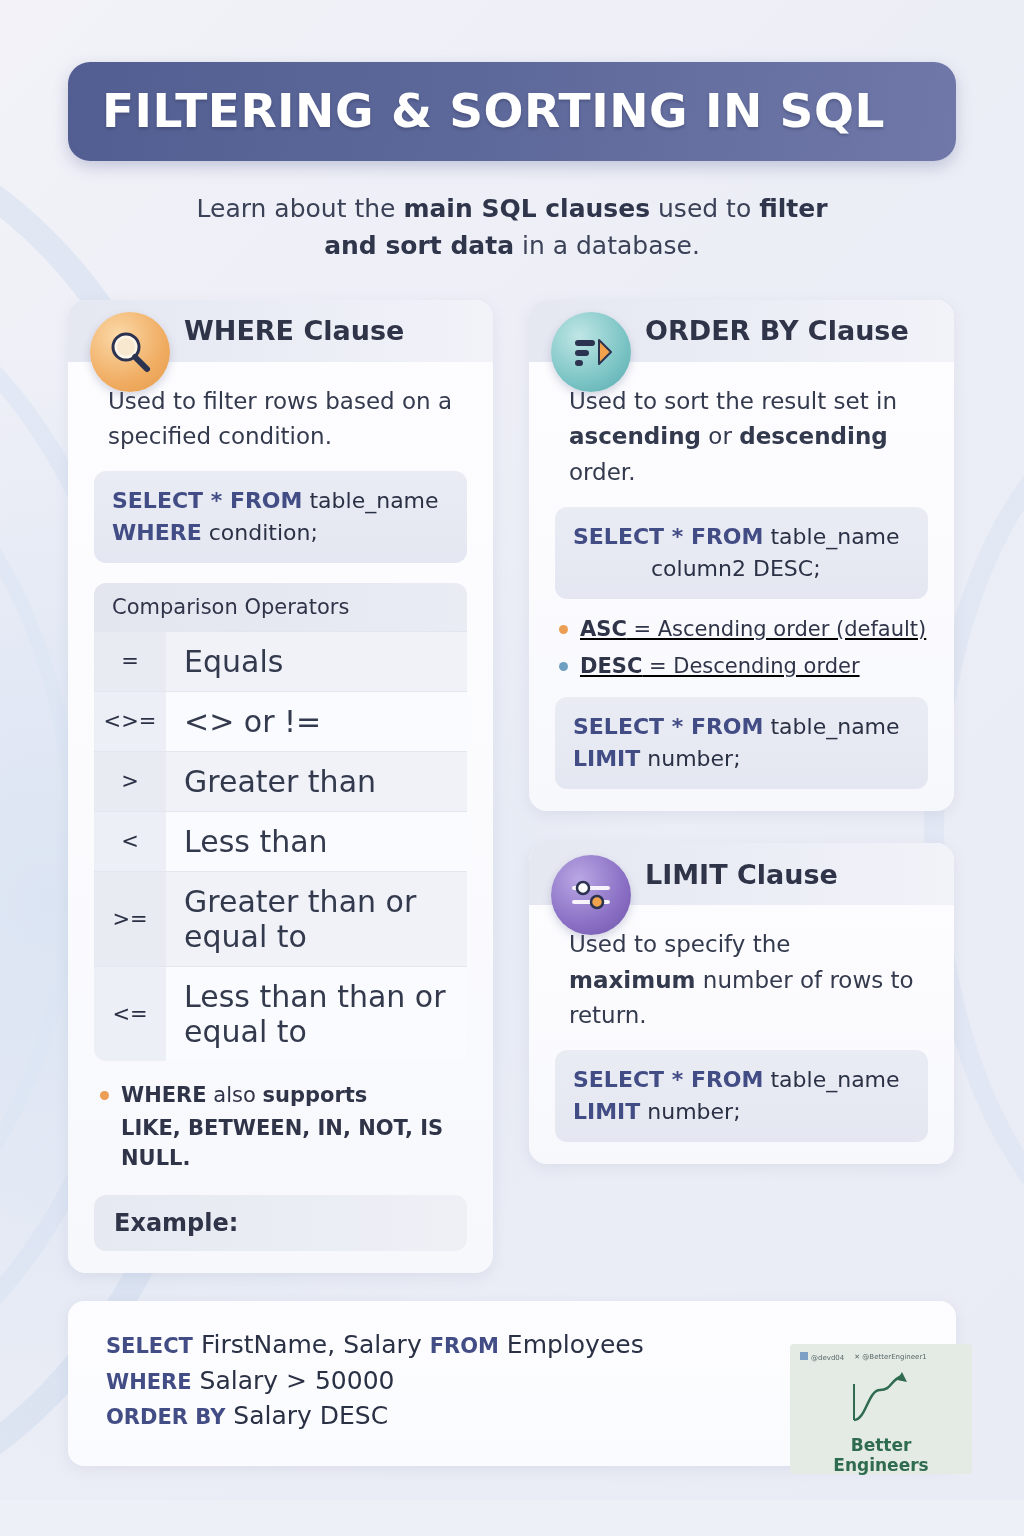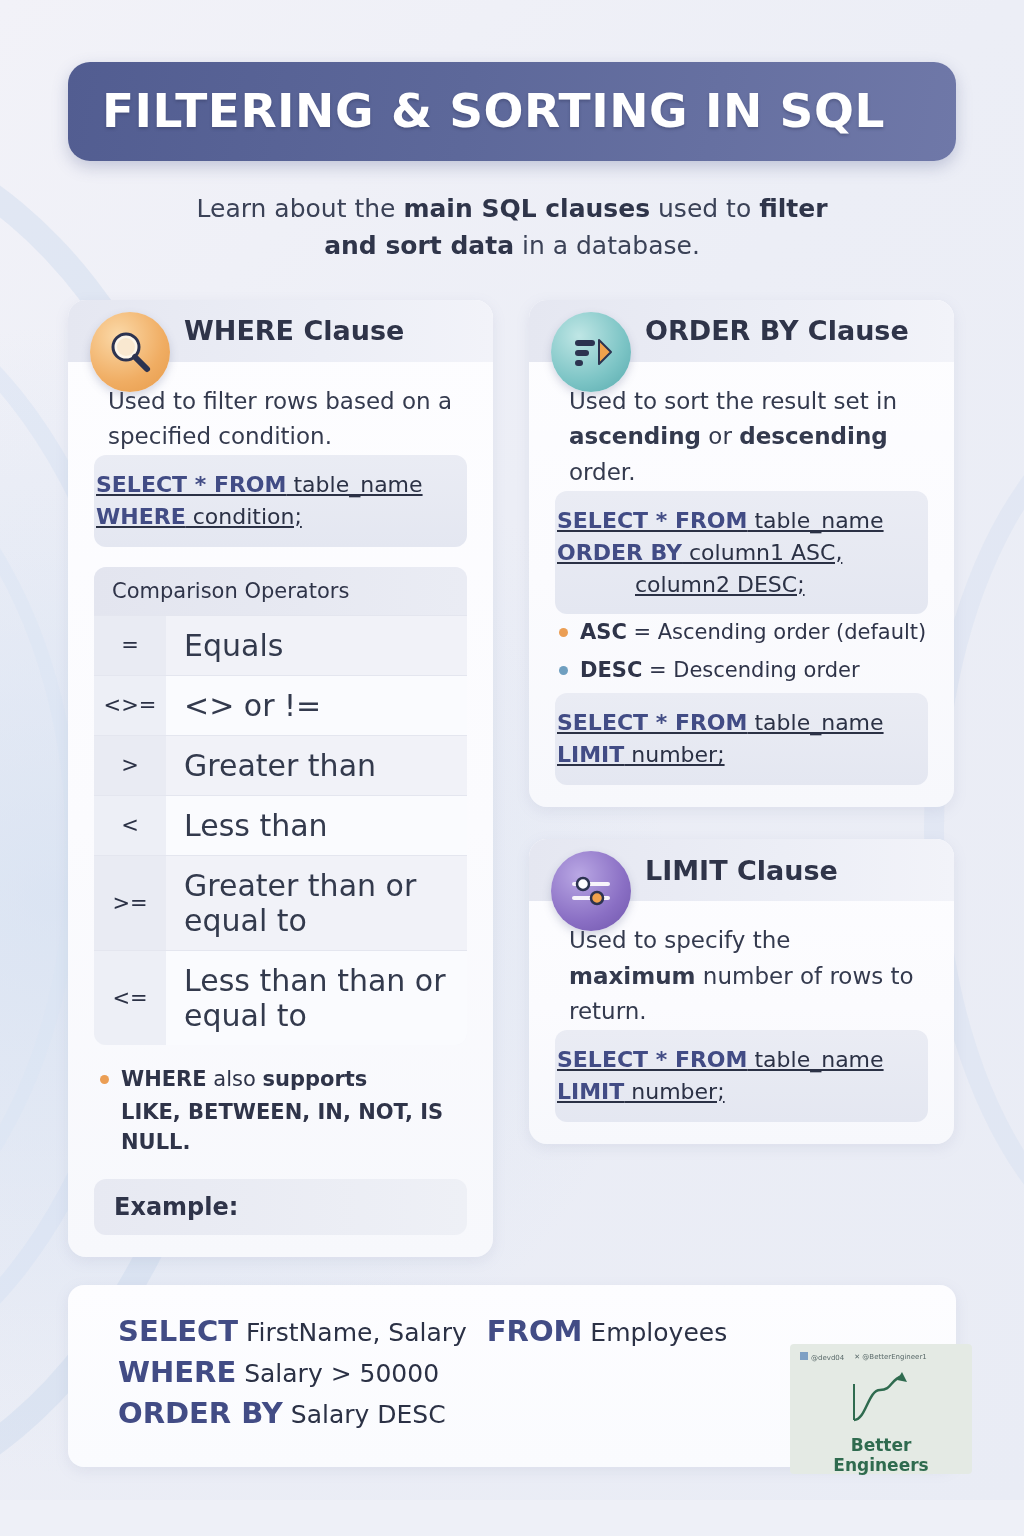--- a/index.html
+++ b/index.html
@@ -103,27 +103,27 @@
 
   .desc {
     font-size: 23px;
     line-height: 1.55;
     color: #343a4e;
     padding: 4px 6px 0 14px;
   }
   .desc b { font-weight: bold; }
 
   .code {
+    margin-top: 16px;
     background: linear-gradient(180deg, #eaecf4 0%, #e4e7f1 100%);
     border-radius: 12px;
-    padding: 14px 2px;
+    padding: 14px 18px;
     font-size: 22px;
     line-height: 1.45;
     color: #2b3145;
-    text-decoration: underline;
   }
   .kw { color: #424c85; font-weight: bold; }
   .code .ind { display: inline-block; width: 78px; }
 
   
   .op-table {
     margin-top: 20px;
     border-radius: 12px;
     overflow: hidden;
     background: #f3f4fa;
@@ -173,36 +173,36 @@
   .example-bar {
     margin-top: 22px;
     background: linear-gradient(90deg, #e7e9f2 0%, #eef0f6 100%);
     border-radius: 12px;
     padding: 14px 20px;
     font-size: 24px;
     font-weight: bold;
     color: #2f3449;
   }
 
-  .bullets-2 { margin-top: 4px; padding-left: 4px; }
+  .bullets-2 { margin-top: 16px; padding-left: 4px; text-decoration: underline; }
 
   
   .example-block {
     margin-top: 28px;
     background: linear-gradient(180deg, #fdfdff 0%, #fafbfe 100%);
     border-radius: 16px;
     box-shadow: 0 4px 14px rgba(120,130,170,0.13);
     padding: 26px 38px 32px;
   }
   .example-block .line {
     font-size: 25px;
     line-height: 1.42;
     color: #2b3145;
   }
-  .example-block .kw { color: #424c85; font-weight: bold; font-size: 29px; margin-left: 12px; }
+  .example-block .kw { color: #424c85; font-weight: bold; font-size: 21px; }
 
   
   .logo-box {
     position: absolute;
     right: 52px;
     bottom: 26px;
     width: 182px;
     height: 130px;
     background: #e4eae4;
     border-radius: 4px;
@@ -314,21 +314,20 @@
           <div class="card-head">
             <h2>ORDER BY Clause</h2>
           </div>
           <div class="card-body">
             <div class="desc">
               <span>Used to sort the result set </span><span>in </span><b>ascending</b><span> or </span><b>descending</b><span> order.</span>
             </div>
 
             <div class="code">
               <div><span class="kw">SELECT * FROM</span><span> table_name</span></div>
-              <div><span class="kw">ORDER BY</span><span> column1 ASC,</span></div>
               <div><span class="ind"></span><span>column2 DESC;</span></div>
             </div>
 
             <div class="bullets-2">
               <div class="bullet">
                 <span class="dot orange"></span>
                 <span><b>ASC</b><span> = Ascending order (default)</span></span>
               </div>
               <div class="bullet">
                 <span class="dot blue"></span>

